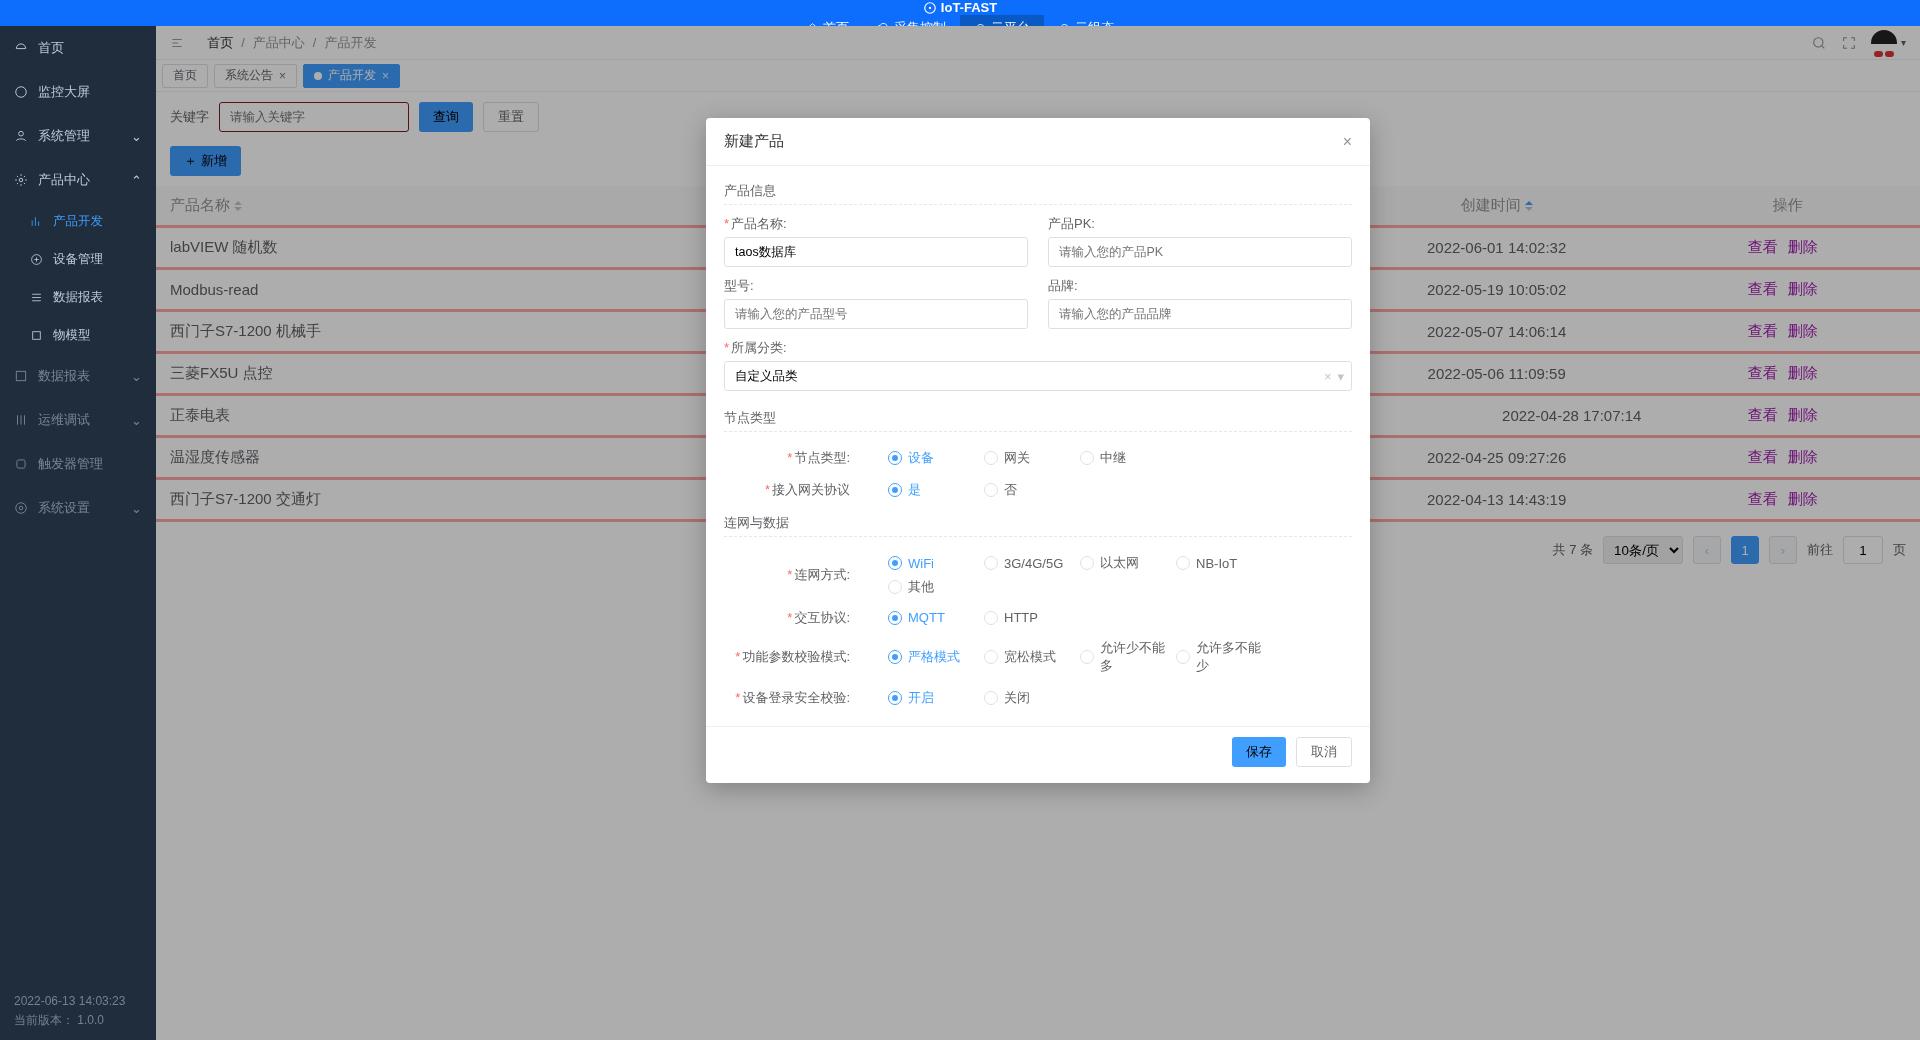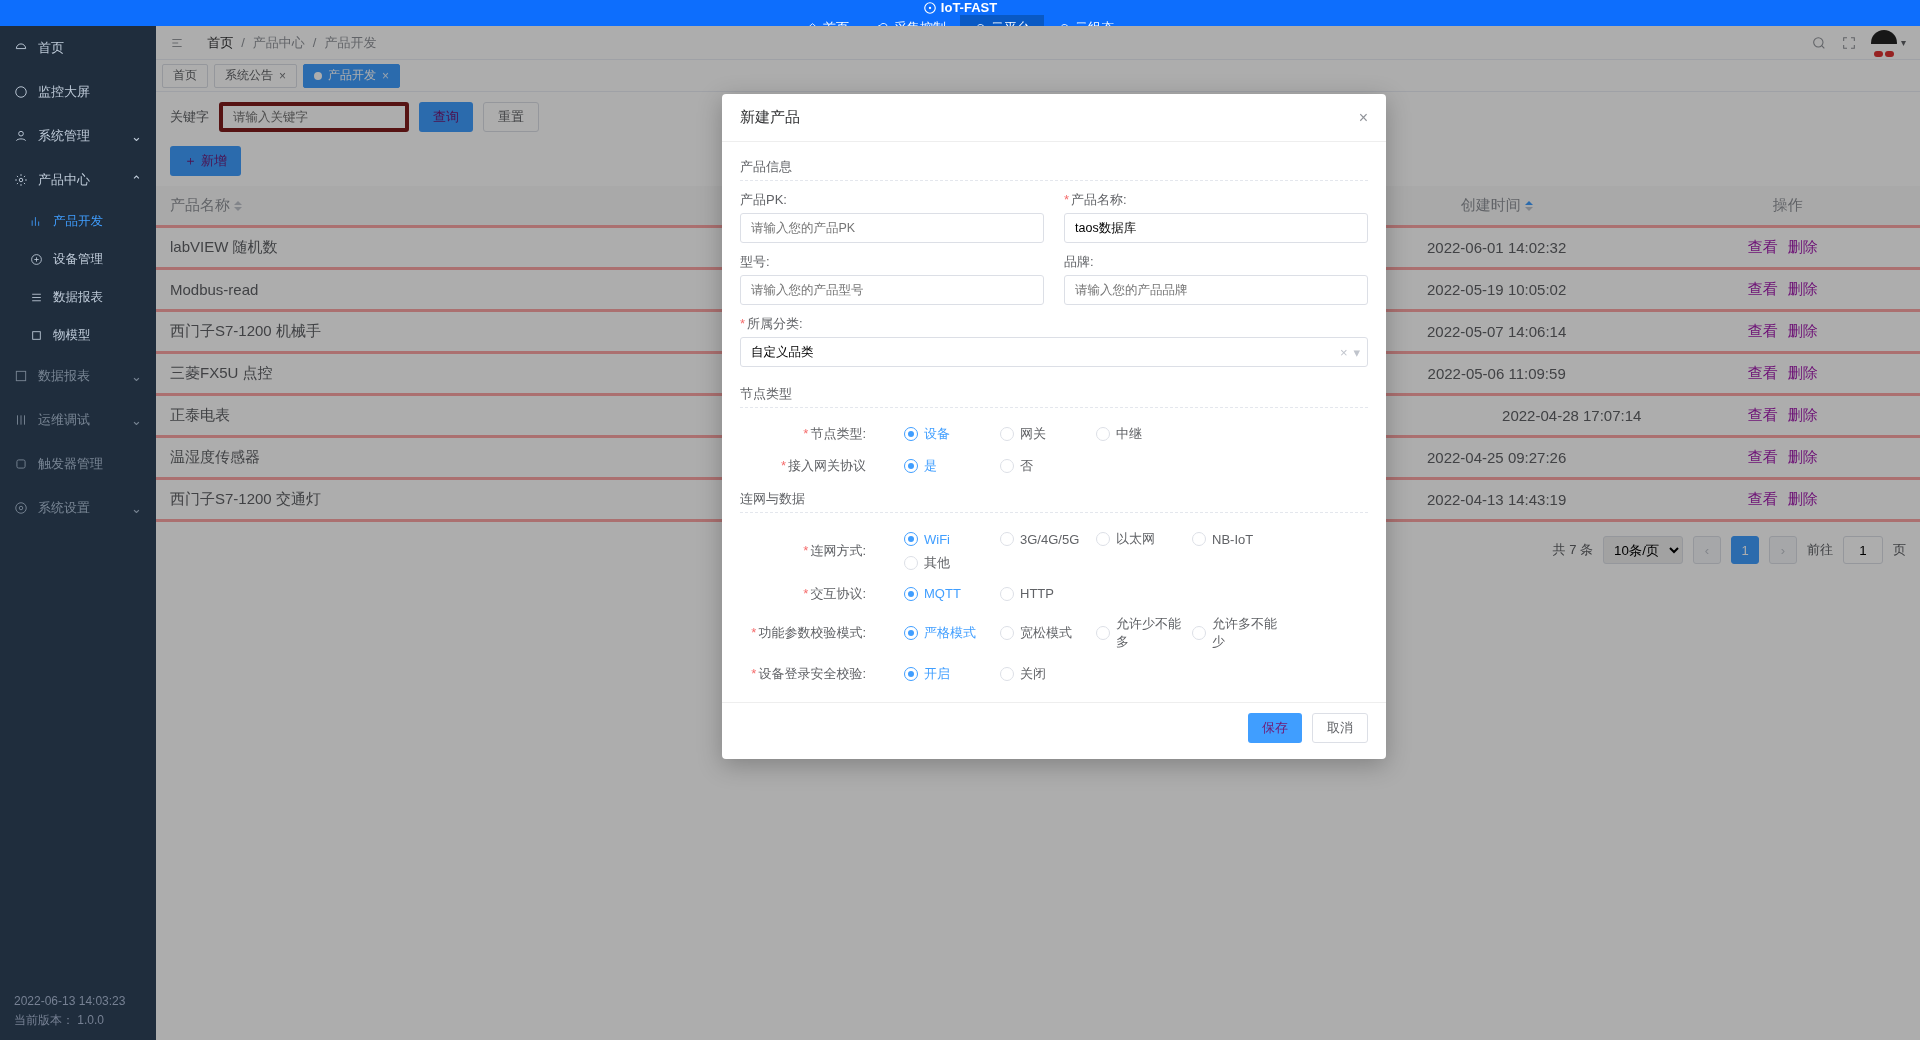--- a/index.html
+++ b/index.html
@@ -35,43 +35,43 @@
   .penguin::before{content:"";position:absolute;left:3px;bottom:-1px;width:9px;height:6px;background:#d33;border-radius:3px;}
   .penguin::after{content:"";position:absolute;right:3px;bottom:-1px;width:9px;height:6px;background:#d33;border-radius:3px;}
 
   .tabsbar { height:32px; display:flex; align-items:center; padding:0 6px; gap:6px; border-bottom:1px solid #ebeef5;}
   .tabchip { height:24px; padding:0 10px; border:1px solid #dcdfe6; border-radius:2px; display:flex; align-items:center; font-size:12px; color:#606266; gap:6px; cursor:pointer;}
   .tabchip.active { background:#409eff; border-color:#409eff; color:#fff;}
   .tabchip .dot{width:8px;height:8px;border-radius:50%;background:#fff;}
   .tabchip .x{opacity:.85;}
 
   .toolbar { padding:10px 14px; display:flex; align-items:center; gap:10px;}
-  .toolbar input[type=text]{ height:30px; border:4px solid #7f1d1d; border-radius:3px; padding:0 10px; width:190px; font-size:12.5px;}
-  .btn { height:30px; padding:0 14px; border:none; border-radius:3px; color:#701a75; background:#409eff; font-size:13px; cursor:pointer; display:inline-flex; align-items:center; gap:4px;}
+  .toolbar input[type=text]{ height:30px; border:1px solid #7f1d1d; border-radius:3px; padding:0 10px; width:190px; font-size:12.5px;}
+  .btn { height:30px; padding:0 14px; border:none; border-radius:3px; color:#000000; background:#409eff; font-size:13px; cursor:pointer; display:inline-flex; align-items:center; gap:4px;}
   .btn.plain { background:#fff; color:#606266; border:1px solid #dcdfe6;}
   .addbar { padding:4px 14px 10px; }
 
   table.data { width:100%; border-collapse:collapse;}
   table.data th, table.data td { text-align:left; padding:10px 14px; font-size:15px; border-bottom:3px solid #fca5a5;}
   table.data th { color:#909399; font-weight:500; background:#fafafa;}
   table.data td.ops a{ color:#a21caf; margin-right:10px; cursor:pointer;}
   .sorter{display:inline-flex;flex-direction:column;margin-left:4px;vertical-align:middle;}
   .sorter i{width:0;height:0;border-left:4px solid transparent;border-right:4px solid transparent;}
   .sorter .up{border-bottom:4px solid #c0c4cc;margin-bottom:2px;}
   .sorter .dn{border-top:4px solid #c0c4cc;}
   .sorter.asc .up{border-bottom-color:#409eff;}
 
   .pager { display:flex; align-items:center; justify-content:flex-end; gap:10px; padding:14px; font-size:13px; color:#606266;}
   .pager select{height:28px;border:1px solid #dcdfe6;border-radius:3px;padding:0 6px;}
   .pager .pgbtn{width:28px;height:28px;border:1px solid #dcdfe6;border-radius:3px;display:flex;align-items:center;justify-content:center;cursor:pointer;background:#f5f7fa;color:#c0c4cc;}
   .pager .pgbtn.num{background:#409eff;color:#fff;border-color:#409eff;}
   .pager input{width:40px;height:28px;border:1px solid #dcdfe6;border-radius:3px;text-align:center;}
 
   
-  .modal { position:absolute; z-index:10; top:68px; left:50%; transform:translateX(-50%); width:664px; background:#fff; border-radius:4px; box-shadow:0 6px 24px rgba(0,0,0,.25);margin-left:16px;}
+  .modal { position:absolute; z-index:10; top:92px; left:50%; transform:translateX(-50%); width:664px; background:#fff; border-radius:4px; box-shadow:0 6px 24px rgba(0,0,0,.25);}
   .modal .mhead{ padding:14px 18px; border-bottom:1px solid #eee; font-size:15px; color:#303133; display:flex; align-items:center;}
   .modal .mhead .close{margin-left:auto;color:#909399;cursor:pointer;font-size:16px;}
   .modal .mbody{ padding:8px 18px 14px; max-height:560px; overflow:auto;}
   .section-title{ color:#606266; font-size:13px; padding:8px 0 4px; border-bottom:1px dashed #e4e7ed; margin-bottom:10px;}
   .formrow { display:flex; gap:20px; margin-bottom:10px;}
   .formcol { flex:1;}
   .flabel { font-size:13px; color:#606266; margin-bottom:4px;}
   .flabel .req{color:#f56c6c;margin-right:2px;}
   .finput { width:100%; height:30px; border:1px solid #dcdfe6; border-radius:3px; padding:0 10px; font-size:12.5px;}
   .selectwrap{position:relative;}
@@ -383,26 +383,26 @@
 
     <div class="modal">
       <div class="mhead">
         <span>新建产品</span>
         <span class="close">×</span>
       </div>
       <div class="mbody">
         <div class="section-title">产品信息</div>
         <div class="formrow">
           <div class="formcol">
+            <div class="flabel"><span class="req">*</span><span>产品名称:</span></div>
+            <input class="finput" value="taos数据库" style="">
+          </div>
+          <div class="formcol">
             <div class="flabel"><span>产品PK:</span></div>
             <input class="finput" placeholder="请输入您的产品PK" style="">
-          </div>
-          <div class="formcol">
-            <div class="flabel"><span class="req">*</span><span>产品名称:</span></div>
-            <input class="finput" value="taos数据库" style="">
           </div>
         </div>
         <div class="formrow">
           <div class="formcol">
             <div class="flabel"><span>型号:</span></div>
             <input class="finput" placeholder="请输入您的产品型号" style="">
           </div>
           <div class="formcol">
             <div class="flabel"><span>品牌:</span></div>
             <input class="finput" placeholder="请输入您的产品品牌" style="">

